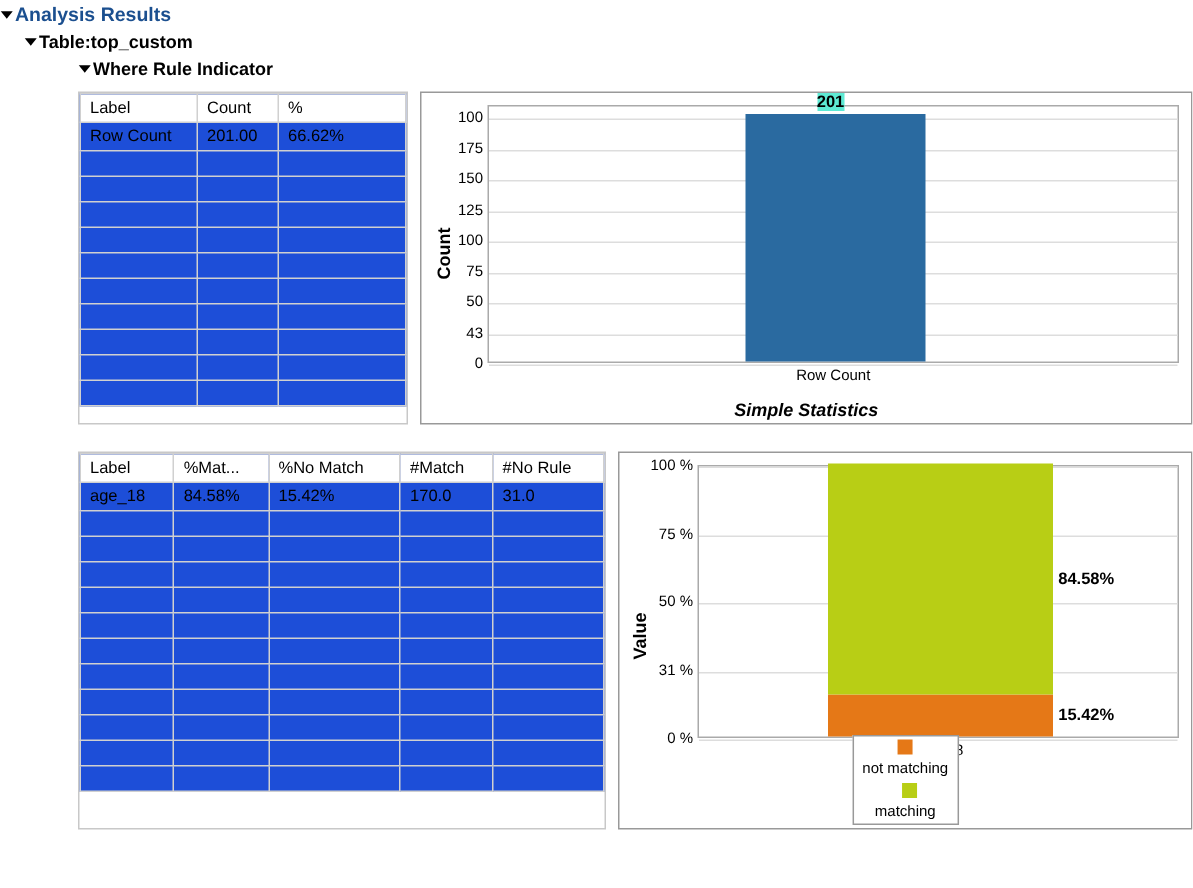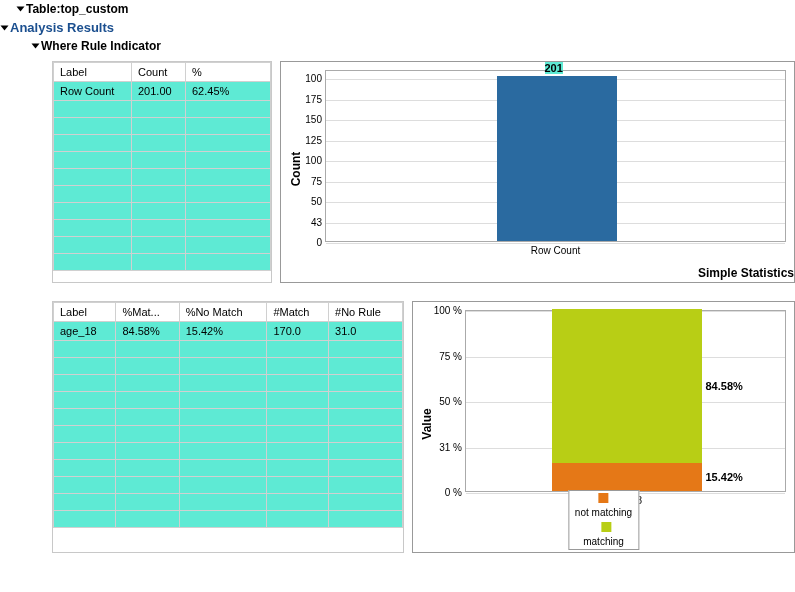--- a/index.html
+++ b/index.html
@@ -16,40 +16,40 @@
 }
 .root { padding: 0; }
 .tree-row {
   display: flex;
   align-items: center;
   padding: 2px 0;
   cursor: pointer;
 }
 .tree-row.r0 { margin-left: 2px; }
 .tree-row.r1 { margin-left: 18px; }
-.tree-row.r2 { margin-left: 33px; }
+.tree-row.r2 { margin-left: 54px; }
 .arrow {
   width: 0; height: 0;
   border-left: 5px solid #000;
   border-top: 4px solid transparent;
   border-bottom: 4px solid transparent;
   transform: rotate(90deg);
   margin-right: 3px;
 }
 .tree-label { font-weight: bold; font-size: 12px; }
 .tree-label.acc { color: #1b4f8f; font-size: 13px; }
 
 .panel-row {
   display: flex;
   margin-left: 52px;
   margin-top: 6px;
 }
 .table {
   border-collapse: collapse;
-  background: #5eead4;
+  background: #1d4ed8;
   width: 218px;
 }
 .table2 { width: 350px; }
 .table th, .table td {
   border: 1px solid #d0d0d0;
   padding: 3px 6px;
   text-align: left;
   font-weight: normal;
   font-size: 11px;
   white-space: nowrap;
@@ -72,23 +72,24 @@
 
 .axis-label {
   position: absolute;
   font-weight: bold;
   font-size: 12px;
 }
 .chart-title {
   position: absolute;
   bottom: 2px;
   left: 0; right: 0;
-  text-align: right;
+  text-align: center;
   font-weight: bold;
   font-size: 12px;
+  font-style: italic;
 }
 .plot {
   position: absolute;
   border: 1px solid #aaa;
   background: #fff;
 }
 .grid-h { position: absolute; left: 0; right: 0; border-top: 1px solid #ddd; }
 .tick-y { position: absolute; font-size: 10px; text-align: right; }
 .tick-x { position: absolute; font-size: 10px; text-align: center; }
 .bar { position: absolute; }
@@ -111,46 +112,46 @@
   align-items: center;
   gap: 4px;
 }
 .legend .sw { width: 10px; height: 10px; display: inline-block; }
 </style>
 </head>
 <body>
 
 <div class="root">
 
+  <div class="tree-row r0">
+    <span class="arrow"></span>
+    <span class="tree-label acc">Analysis Results</span>
+  </div>
   <div class="tree-row r1">
     <span class="arrow"></span>
     <span class="tree-label">Table:top_custom</span>
-  </div>
-  <div class="tree-row r0">
-    <span class="arrow"></span>
-    <span class="tree-label acc">Analysis Results</span>
   </div>
   <div class="tree-row r2">
     <span class="arrow"></span>
     <span class="tree-label">Where Rule Indicator</span>
   </div>
 
   <div class="panel-row" style="height:222px;">
     <div class="table-wrap">
       <table class="table">
         <tbody>
             <tr>
           <th style="width:78px;">Label</th>
           <th style="width:54px;">Count</th>
           <th>%</th>
         </tr>
         <tr>
           <td>Row Count</td>
           <td>201.00</td>
-          <td>62.45%</td>
+          <td>66.62%</td>
         </tr>
         <tr class="empty">
               <td></td>
               <td></td>
               <td></td>
             </tr>
         <tr class="empty">
               <td></td>
               <td></td>
               <td></td>

